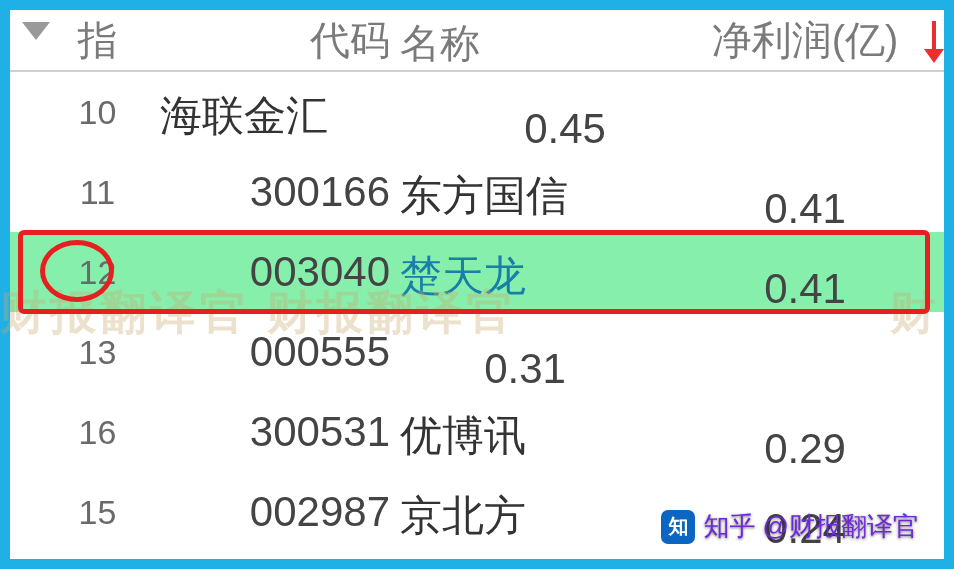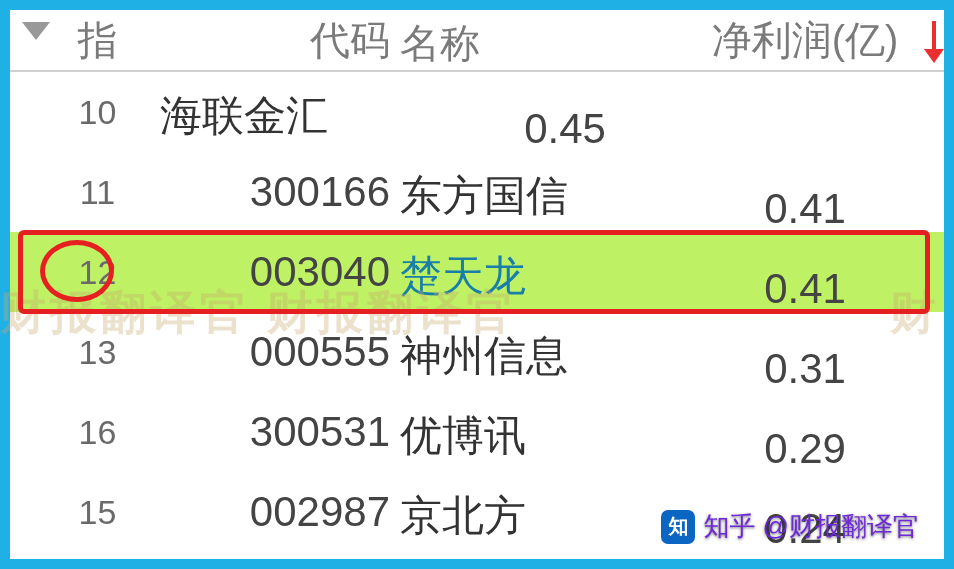--- a/index.html
+++ b/index.html
@@ -112,21 +112,21 @@
       color: #444;
     }
     .data-row .col-name {
       color: #333;
     }
     .data-row .col-profit {
       color: #444;
       margin-top: 33px;
     }
     .highlighted {
-      background: #bef264;
+      background: #86efac;
     }
     .highlighted .col-name {
       color: #1a7fa8;
     }
     .red-box {
       position: absolute;
       left: 8px;
       top: -2px;
       width: 912px;
       height: 84px;
@@ -239,21 +239,20 @@
         <div class="red-circle"></div>
         <div class="col-idx">12</div>
         <div class="col-code">003040</div>
         <div class="col-name">楚天龙</div>
         <div class="col-profit">0.41</div>
       </div>
 
       <div class="data-row">
         <div class="col-idx">13</div>
         <div class="col-code">000555</div>
-        <div class="col-name">神州信息</div>
         <div class="col-profit">0.31</div>
       </div>
 
       <div class="data-row">
         <div class="col-idx">16</div>
         <div class="col-code">300531</div>
         <div class="col-name">优博讯</div>
         <div class="col-profit">0.29</div>
       </div>
 

